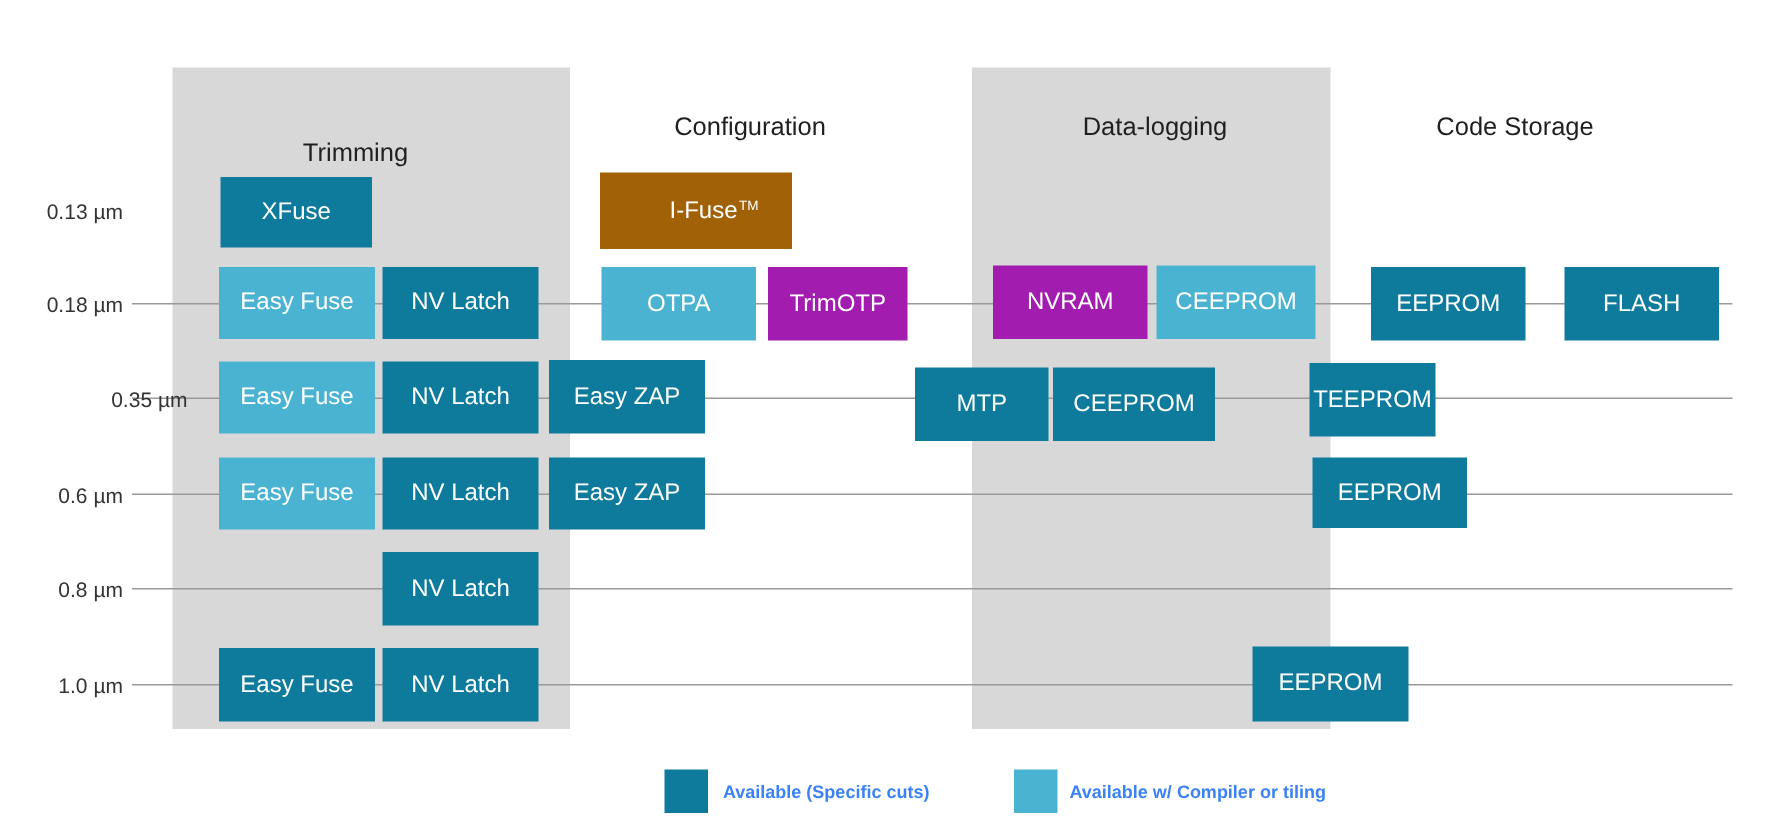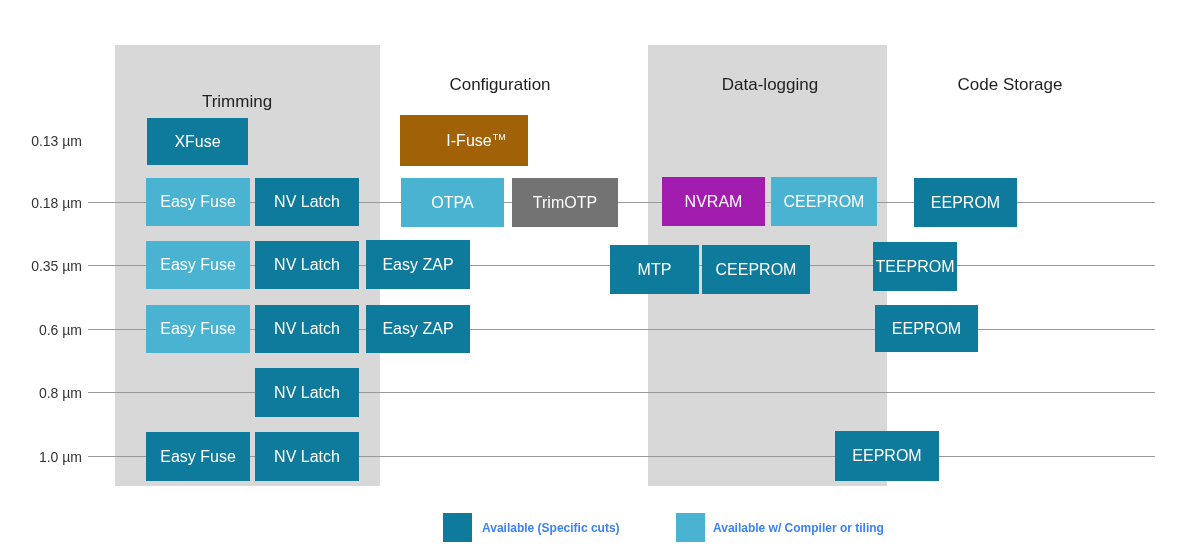--- a/index.html
+++ b/index.html
@@ -49,21 +49,21 @@
 <div id="canvas">
     <div class="band" style="left: 115px; top: 45px; width: 265px; height: 441px; background: rgb(216, 216, 216);"></div>
     <div class="band" style="left: 648px; top: 45px; width: 239px; height: 441px; background: rgb(216, 216, 216);"></div>
     <div class="col-header" style="left: 237px; top: 102px;">Trimming</div>
     <div class="col-header" style="left: 500px; top: 85px;">Configuration</div>
     <div class="col-header" style="left: 770px; top: 85px;">Data-logging</div>
     <div class="col-header" style="left: 1010px; top: 85px;">Code Storage</div>
     <div class="row-label" style="top: 141px;">0.13 µm</div>
     <div class="row-label" style="top: 203px;">0.18 µm</div>
     <div class="gridline" style="top: 202px; left: 88px; width: 1067px; background: rgb(153, 153, 153);"></div>
-    <div class="row-label" style="top: 266px;">0.35 µm</div>
+    <div class="row-label" style="top: 266px; padding-left: 43px;">0.35 µm</div>
     <div class="gridline" style="top: 265px; left: 88px; width: 1067px; background: rgb(153, 153, 153);"></div>
     <div class="row-label" style="top: 330px;">0.6 µm</div>
     <div class="gridline" style="top: 329px; left: 88px; width: 1067px; background: rgb(153, 153, 153);"></div>
     <div class="row-label" style="top: 393px;">0.8 µm</div>
     <div class="gridline" style="top: 392px; left: 88px; width: 1067px; background: rgb(153, 153, 153);"></div>
     <div class="row-label" style="top: 457px;">1.0 µm</div>
     <div class="gridline" style="top: 456px; left: 88px; width: 1067px; background: rgb(153, 153, 153);"></div>
     <div class="box" style="left: 147px; top: 118px; width: 101px; height: 47px; background: rgb(14, 122, 156); color: rgb(255, 255, 255);">
       <span>XFuse</span>
     </div>
@@ -100,38 +100,41 @@
     <div class="box" style="left: 255px; top: 432px; width: 104px; height: 49px; background: rgb(14, 122, 156); color: rgb(255, 255, 255);">
       <span>NV Latch</span>
     </div>
     <div class="box" style="left: 400px; top: 115px; width: 104px; height: 51px; background: #a16207; color: rgb(255, 255, 255); padding-left: 24px;">
       <span>I-Fuse</span>
       <sup>TM</sup>
     </div>
     <div class="box" style="left: 401px; top: 178px; width: 103px; height: 49px; background: rgb(75, 179, 210); color: rgb(255, 255, 255);">
       <span>OTPA</span>
     </div>
-    <div class="box" style="left: 512px; top: 178px; width: 106px; height: 49px; background: #737373; color: rgb(255, 255, 255);">
+    <div class="box" style="left: 512px; top: 178px; width: 93px; height: 49px; background: #a21caf; color: rgb(255, 255, 255);">
       <span>TrimOTP</span>
     </div>
     <div class="box" style="left: 662px; top: 177px; width: 103px; height: 49px; background: #a21caf; color: rgb(255, 255, 255);">
       <span>NVRAM</span>
     </div>
     <div class="box" style="left: 771px; top: 177px; width: 106px; height: 49px; background: rgb(75, 179, 210); color: rgb(255, 255, 255);">
       <span>CEEPROM</span>
     </div>
     <div class="box" style="left: 610px; top: 245px; width: 89px; height: 49px; background: rgb(14, 122, 156); color: rgb(255, 255, 255);">
       <span>MTP</span>
     </div>
     <div class="box" style="left: 702px; top: 245px; width: 108px; height: 49px; background: rgb(14, 122, 156); color: rgb(255, 255, 255);">
       <span>CEEPROM</span>
     </div>
     <div class="box" style="left: 914px; top: 178px; width: 103px; height: 49px; background: rgb(14, 122, 156); color: rgb(255, 255, 255);">
       <span>EEPROM</span>
     </div>
+    <div class="box" style="left: 1043px; top: 178px; width: 103px; height: 49px; background: rgb(14, 122, 156); color: rgb(255, 255, 255);">
+      <span>FLASH</span>
+    </div>
     <div class="box" style="left: 873px; top: 242px; width: 84px; height: 49px; background: rgb(14, 122, 156); color: rgb(255, 255, 255);">
       <span>TEEPROM</span>
     </div>
     <div class="box" style="left: 875px; top: 305px; width: 103px; height: 47px; background: rgb(14, 122, 156); color: rgb(255, 255, 255);">
       <span>EEPROM</span>
     </div>
     <div class="box" style="left: 835px; top: 431px; width: 104px; height: 50px; background: rgb(14, 122, 156); color: rgb(255, 255, 255);">
       <span>EEPROM</span>
     </div>
     <div class="legend-swatch" style="left: 443px; top: 513px; width: 29px; height: 29px; background: rgb(14, 122, 156);"></div>

